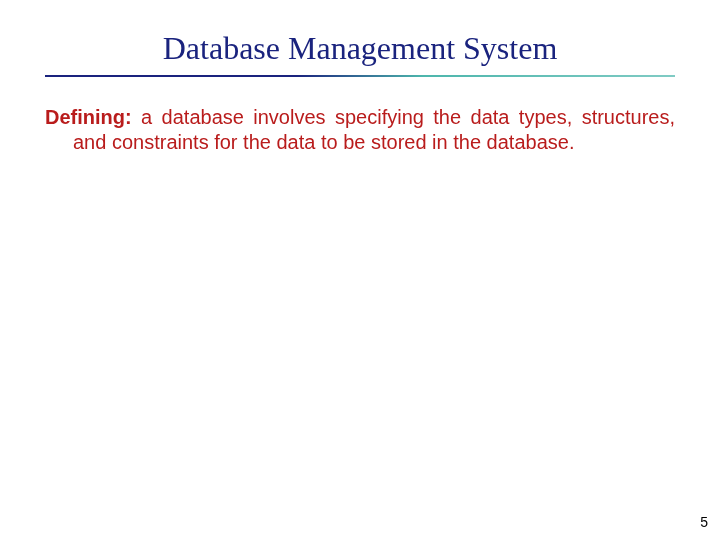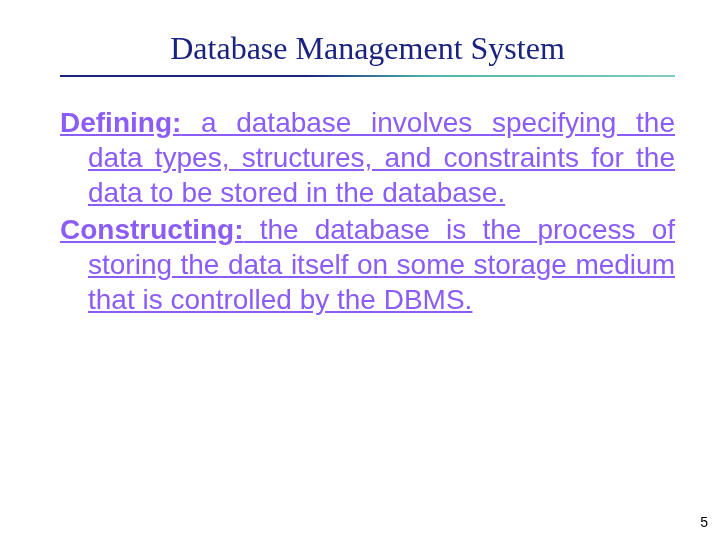--- a/index.html
+++ b/index.html
@@ -11,43 +11,42 @@
       width: 720px;
       height: 540px;
       background: #ffffff;
       font-family: Arial, Helvetica, sans-serif;
       position: relative;
       overflow: hidden;
     }
     .slide {
       width: 100%;
       height: 100%;
-      padding: 30px 45px 40px 60px;
+      padding: 30px 45px 40px 45px;
       position: relative;
     }
     .title {
       font-size: 32px;
       font-weight: normal;
       color: #1a237e;
       text-align: center;
       margin-bottom: 8px;
       font-family: Georgia, 'Times New Roman', serif;
     }
     .title-underline {
       width: 100%;
       height: 2px;
       background: linear-gradient(to right, #1a237e 0%, #1a237e 40%, #4db6ac 60%, #80cbc4 100%);
       margin-bottom: 28px;
     }
     .content {
-      font-size: 28px;
+      font-size: 20px;
       line-height: 1.25;
-      color: #8b5cf6;
+      color: #b91c1c;
       text-align: justify;
-      text-decoration: underline;
     }
     .para {
       margin-bottom: 2px;
     }
     .para2 {
       padding-left: 8px;
     }
     .term {
       font-weight: bold;
     }
@@ -67,19 +66,16 @@
 <body>
 
 <div class="slide">
   <h1 class="title">Database Management System</h1>
   <div class="title-underline"></div>
 
   <div class="content">
     <div class="para indent-block">
       <span class="term">Defining:</span><span> a database involves specifying the data types, structures, and constraints for the data to be stored in the database.</span>
     </div>
-    <div class="para indent-block para2">
-      <span class="term">Constructing:</span><span> the database is the process of storing the data itself on some storage medium that is controlled by the DBMS.</span>
-    </div>
   </div>
 
   <div class="page-number">5</div>
 </div>
 
 </body></html>

